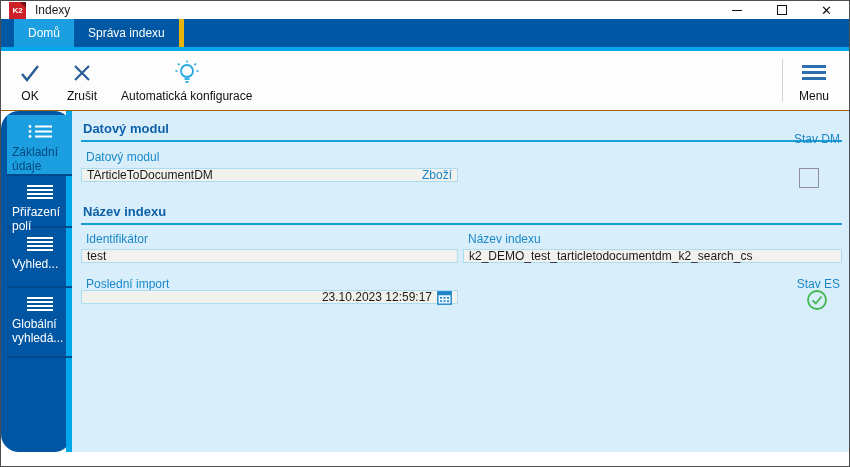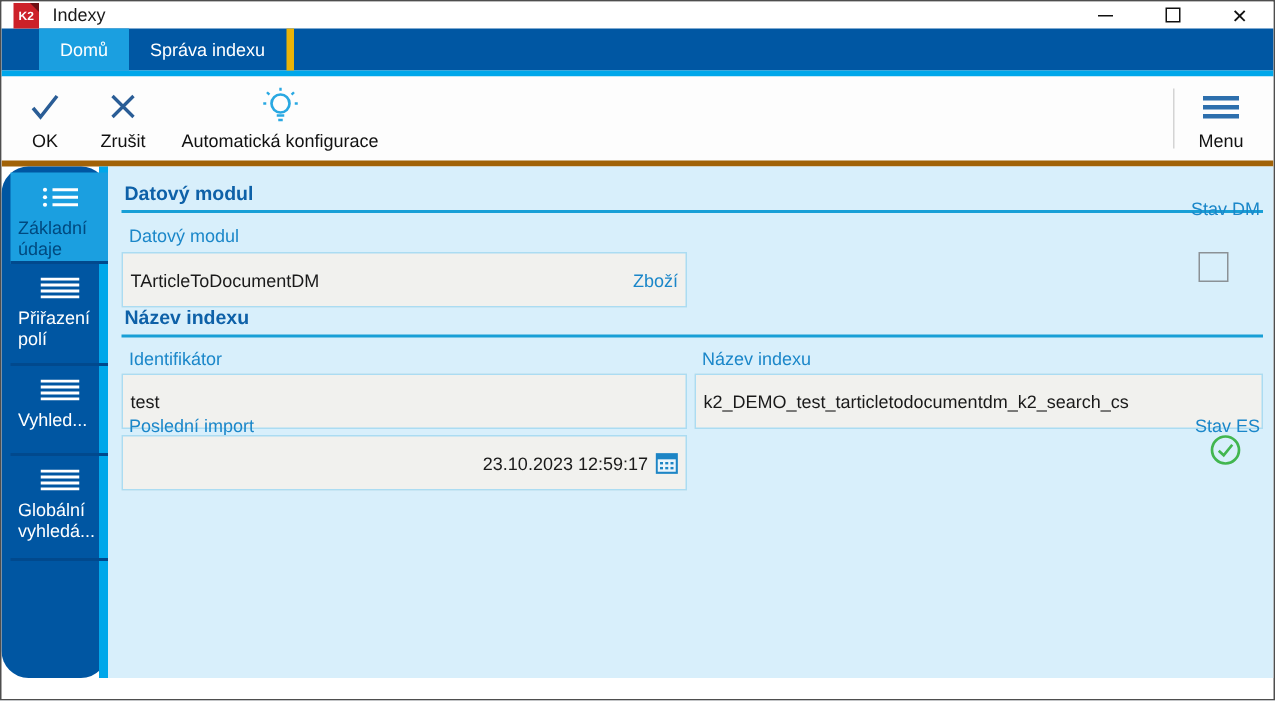--- a/index.html
+++ b/index.html
@@ -23,32 +23,32 @@
     border-top:6px solid #6e1014; border-left:6px solid transparent;
   }
   .title-text { margin-left:9px; font-size:12px; color:#1a1a1a; }
   .win-controls { margin-left:auto; display:flex; height:100%; }
   .win-btn { width:45px; height:100%; display:flex; align-items:center; justify-content:center; cursor:default; }
   .glyph-min { width:10px; height:1px; background:#111; display:block; }
   .glyph-max { width:10px; height:10px; border:1px solid #111; display:block; }
   .glyph-close { font-size:13px; color:#111; line-height:1; }
 
   
-  .tabbar { height:28px; background:#0057a3; display:flex; padding-left:25px; }
+  .tabbar { height:28px; background:#0057a3; display:flex; padding-left:13px; }
   .tab {
     color:#fff; font-size:12px; display:flex; align-items:center;
     padding:0 14px; cursor:pointer;
   }
   .tab.active { background:#1b9fe0; }
   .tab.inactive { border-right:5px solid #eab308; }
   .accent-strip { height:4px; background:#00a7ea; }
 
   
   .toolbar {
-    height:60px; background:#fdfdfd; border-bottom:4px solid #a16207;
+    height:60px; background:#fdfdfd; border-bottom:1px solid #a16207;
     display:flex; align-items:stretch; padding:0 4px;
   }
   .tool-btn {
     display:flex; flex-direction:column; align-items:center; justify-content:center;
     padding:0 12px; cursor:pointer;
   }
   .tool-btn .ticon { height:28px; display:flex; align-items:center; justify-content:center; }
   .tool-btn .tlabel { font-size:12px; color:#111; margin-top:2px; white-space:nowrap; }
   .toolbar-spacer { flex:1; }
   .toolbar-divider { width:1px; background:#d4d4d4; margin:8px 0; }
@@ -72,21 +72,21 @@
   .side-label { text-align:left; padding-left:2px; word-wrap:break-word; }
 
   .content { flex:1; background:#d8effb; position:relative; font-size:12px; }
 
   .section-title { position:absolute; font-size:13px; font-weight:bold; color:#0e61a8; }
   .section-line { position:absolute; height:2px; background:#189fd6; }
 
   .field-label { position:absolute; color:#1b87c9; font-size:12px; white-space:nowrap; }
 
   .field {
-    position:absolute; height:37px; background:#f1f1ee; border:1px solid #abdcf2;
+    position:absolute; height:14px; background:#f1f1ee; border:1px solid #abdcf2;
     display:flex; align-items:center; padding:0 5px; font-size:12px; color:#1a1a1a;
   }
   .field .link { margin-left:auto; color:#1b87c9; }
   .field.right-align { justify-content:flex-end; gap:5px; }
 
   .checkbox {
     position:absolute; width:20px; height:20px; background:transparent;
     border:1px solid #8b9196; cursor:pointer;
   }
   .status-ok { position:absolute; width:22px; height:22px; }
@@ -181,21 +181,21 @@
                 <circle cx="3" cy="7.5" r="1.4"></circle>
                   <rect x="8" y="6.5" width="17" height="2"></rect>
                 <circle cx="3" cy="12.5" r="1.4"></circle>
                   <rect x="8" y="11.5" width="17" height="2"></rect>
               </g>
             </svg>
           </span>
           <div class="side-label">Základní údaje</div>
         </div>
 
-        <div class="side-item" style="height:68px">
+        <div class="side-item" style="height:52px">
           <span class="side-icon">
             <svg width="26" height="14" viewBox="0 0 26 14">
               <g fill="#fff">
                   <rect y="0" width="26" height="2"></rect>
                   <rect y="4" width="26" height="2"></rect>
                   <rect y="8" width="26" height="2"></rect>
                   <rect y="12" width="26" height="2"></rect>
                 </g>
             </svg>
           </span>

